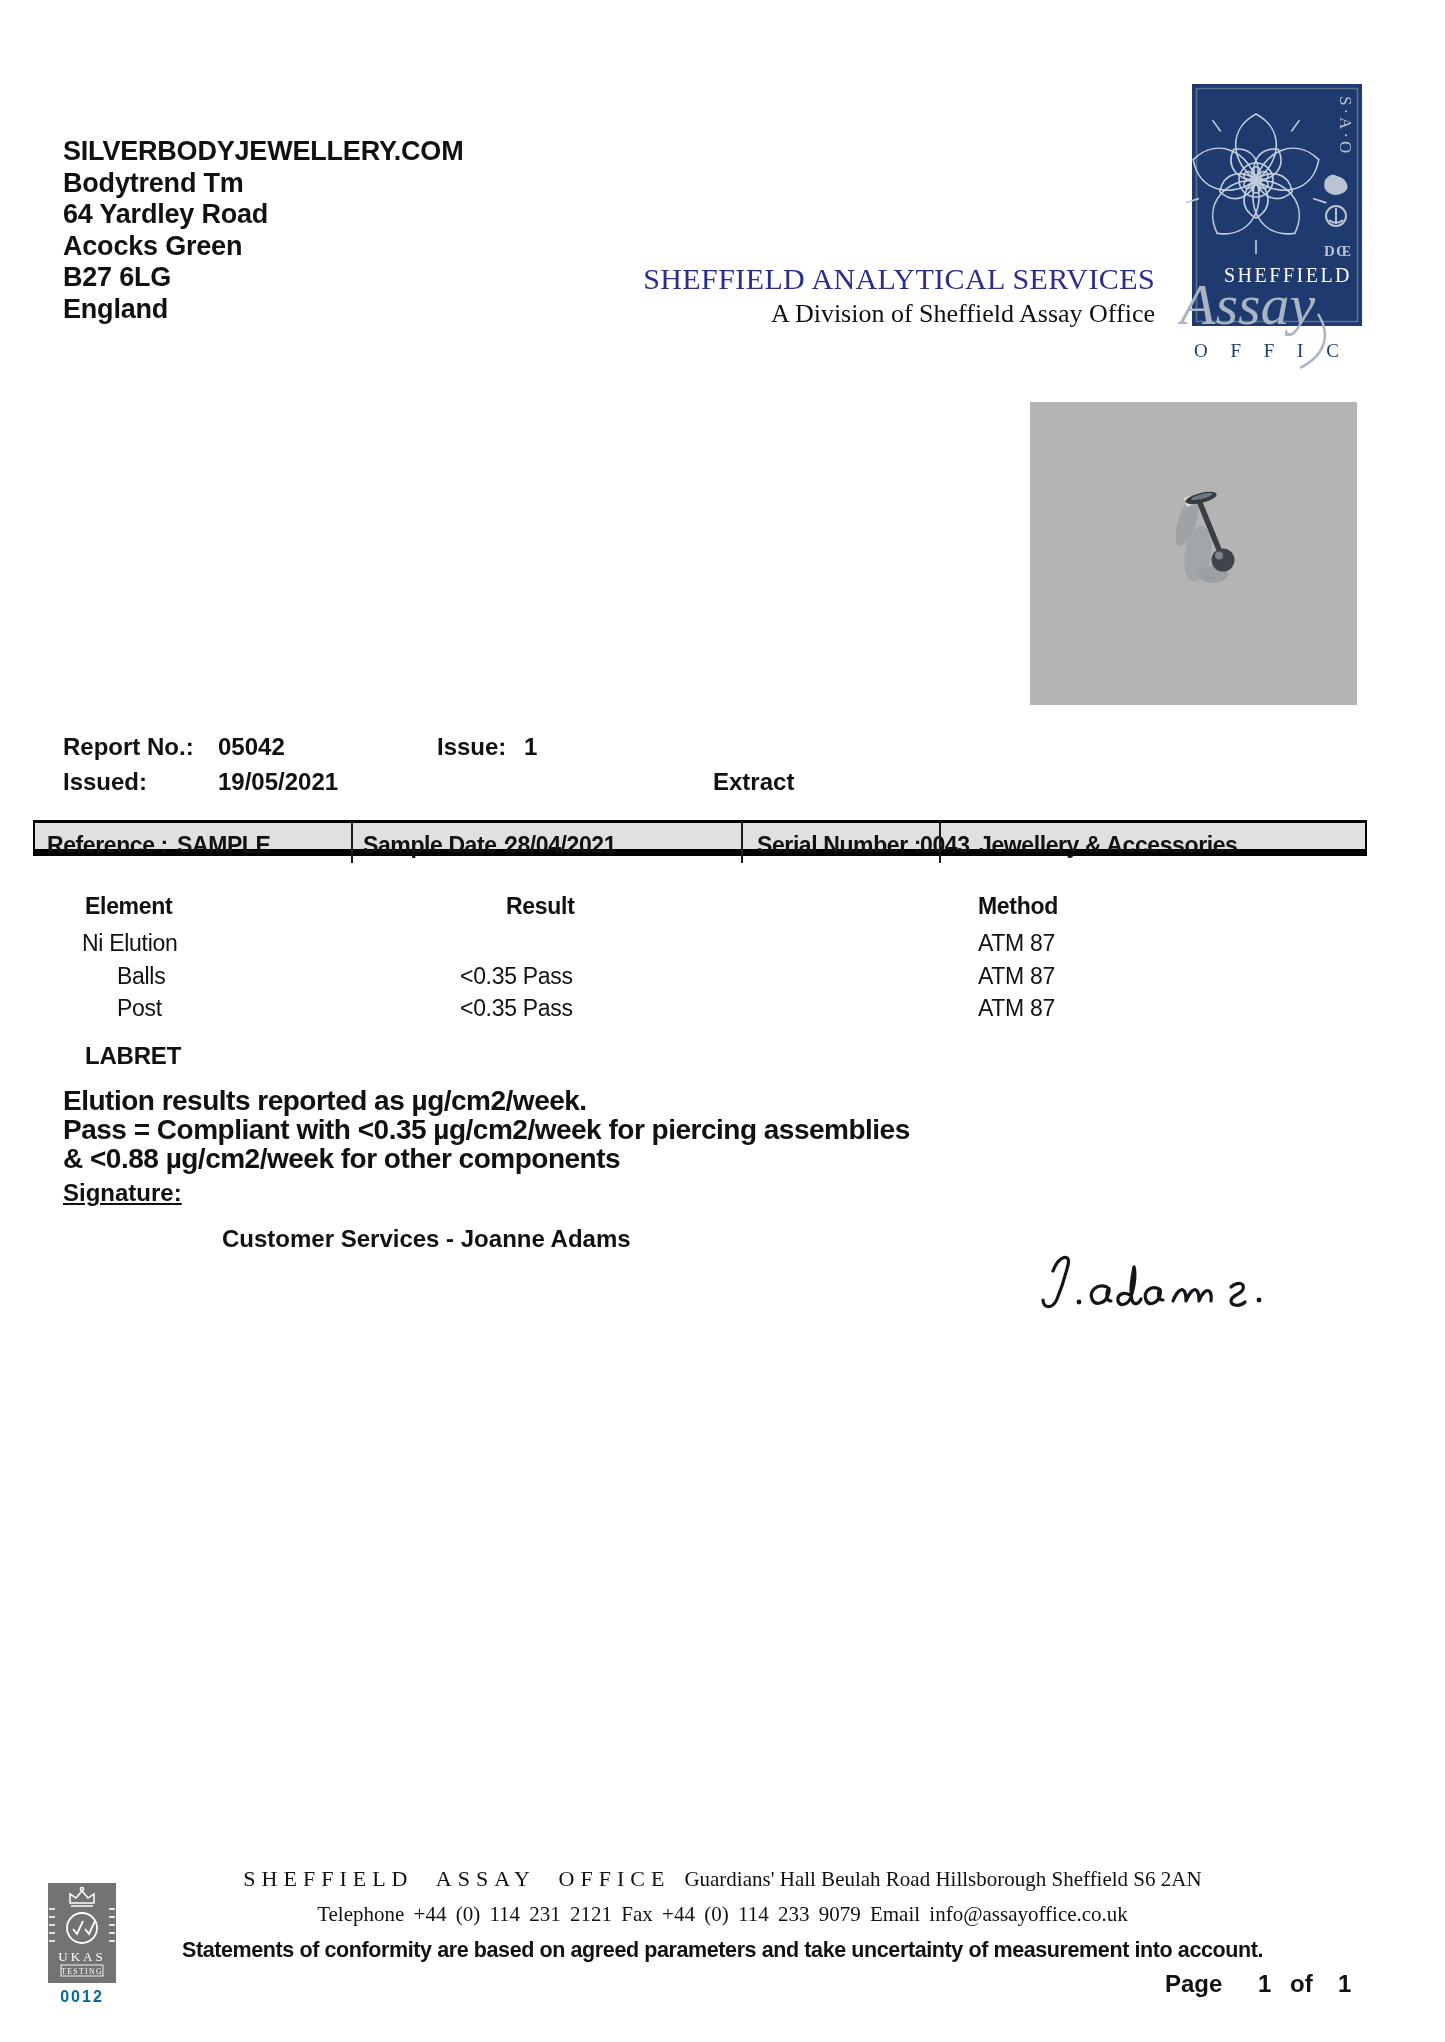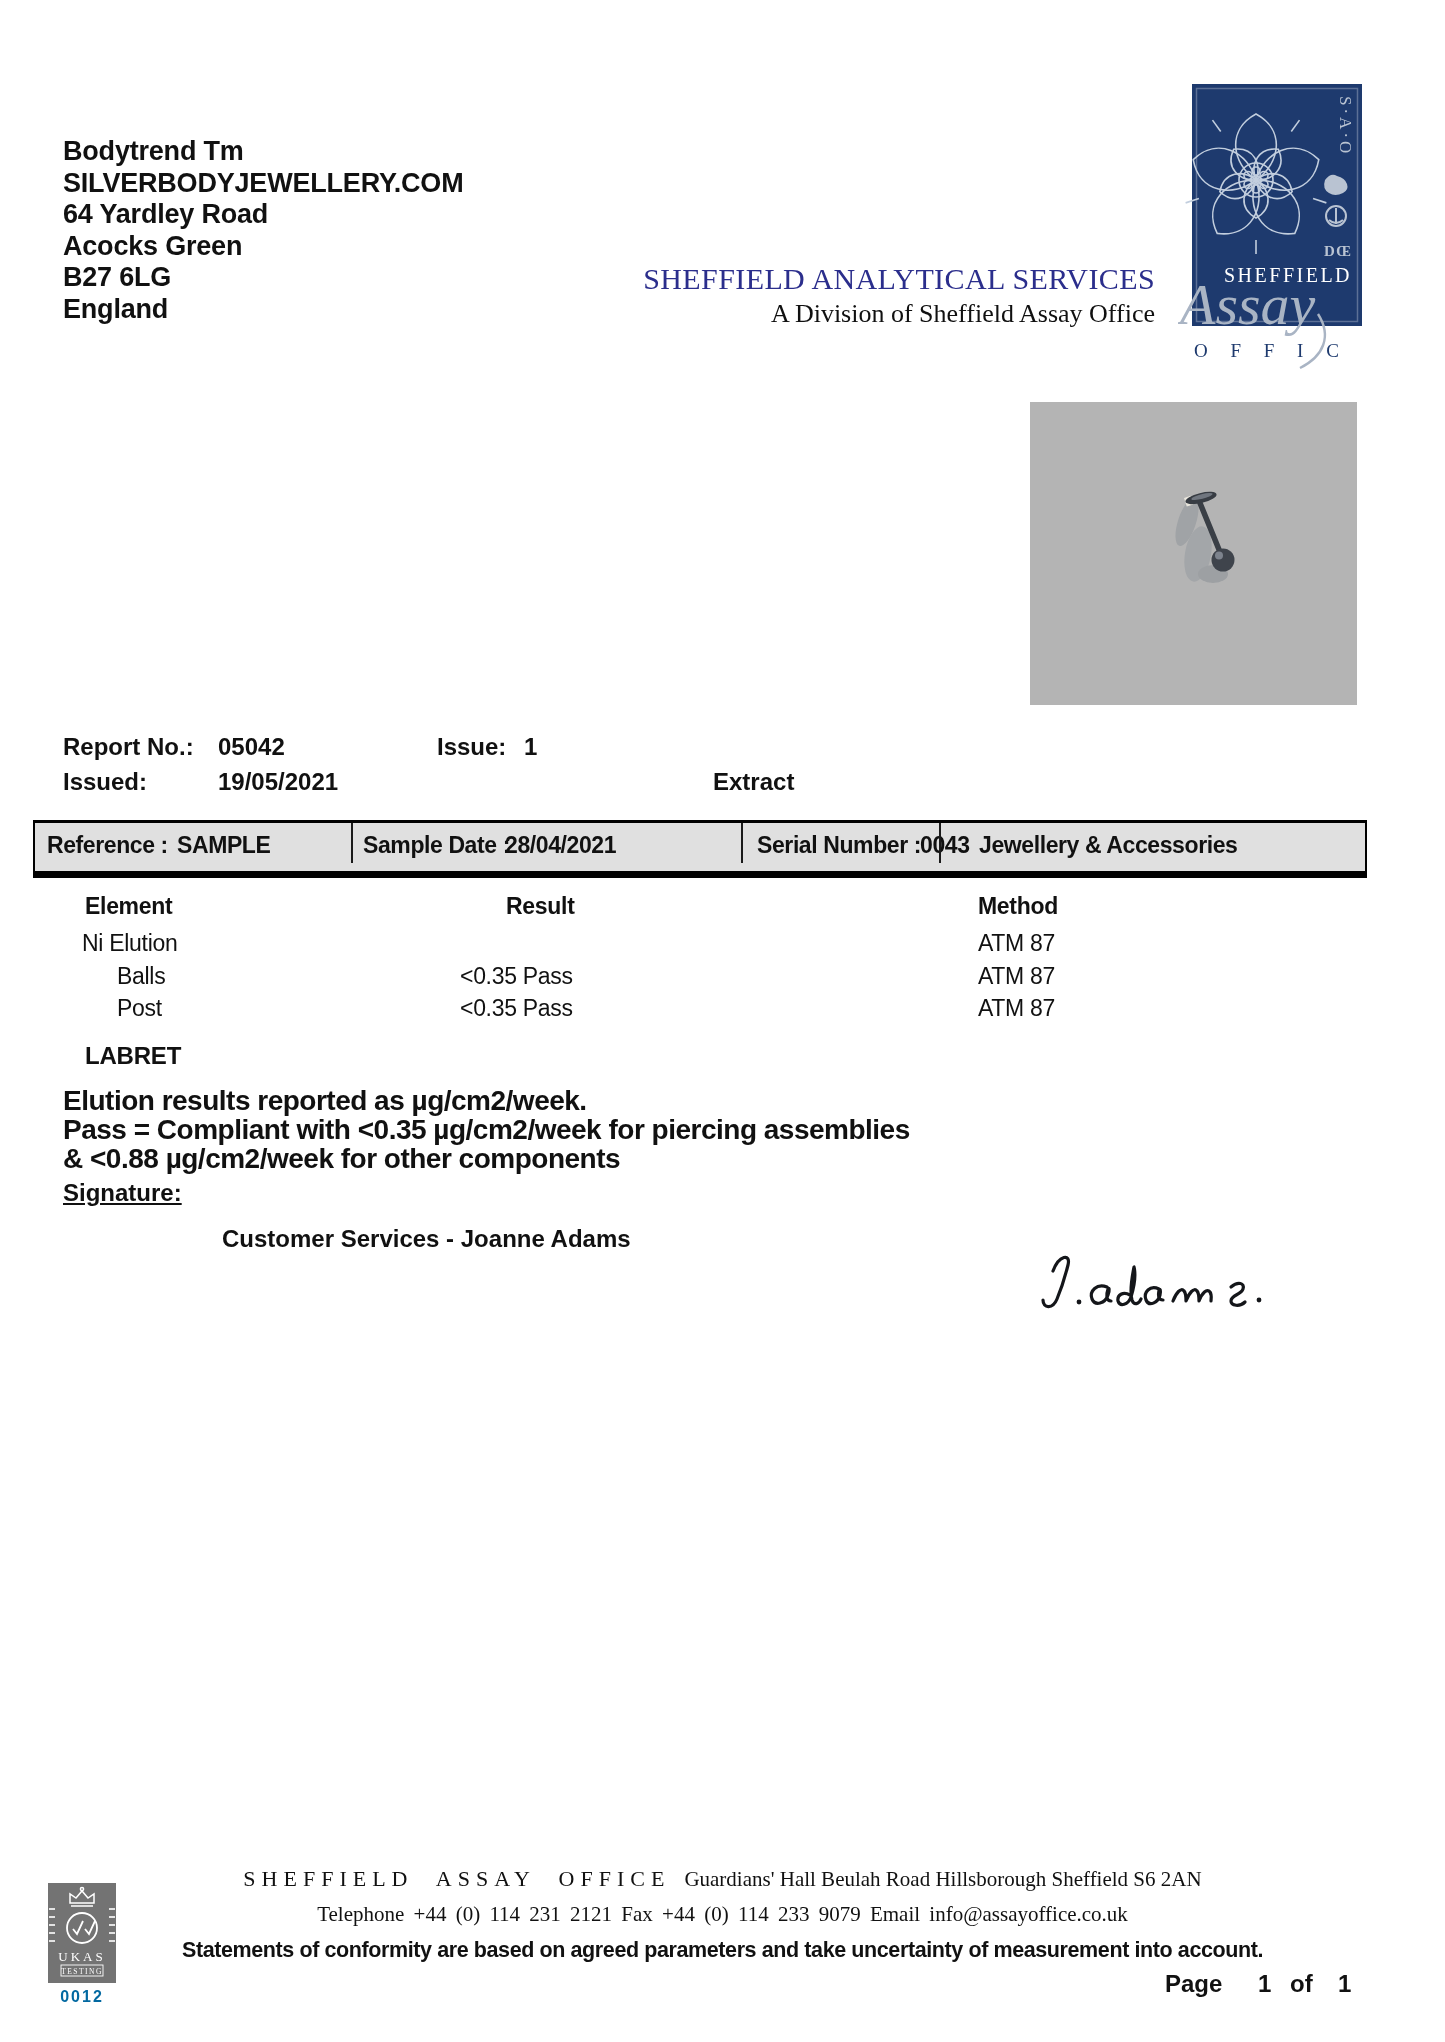--- a/index.html
+++ b/index.html
@@ -17,21 +17,21 @@
   
   .division { left:560px; top:262px; width:595px; text-align:right; font-family:"Liberation Serif", serif; }
   .division .title { font-size:30px; color:#2b2e8c; letter-spacing:0.4px; }
   .division .subtitle { font-size:26px; color:#101010; margin-top:3px; }
 
   
   .meta { font-weight:bold; font-size:24px; white-space:nowrap; }
 
   
   .refbar {
-    left:33px; top:820px; width:1334px; height:58px;
+    left:33px; top:820px; width:1334px; height:36px;
     background:#e0e0e0;
     border-top:3px solid #000; border-bottom:7px solid #000;
     border-left:2px solid #000; border-right:2px solid #000;
   }
   .refbar .cellText {
     position:absolute; top:9px; font-weight:bold; font-size:23px;
     letter-spacing:-0.4px; white-space:nowrap;
   }
   .refbar .divider { position:absolute; top:0; width:2px; height:40px; background:#1a1a1a; }
 
@@ -59,22 +59,22 @@
   .pagenum { font-weight:bold; font-size:24px; white-space:nowrap; }
 
   .photo { left:1030px; top:402px; width:327px; height:303px; background:#b4b4b4; }
 </style>
 </head>
 <body>
 
 <div class="page">
 
   <div class="abs customer">
+    <div>SILVERBODYJEWELLERY.COM</div>
     <div>Bodytrend Tm</div>
-    <div>SILVERBODYJEWELLERY.COM</div>
     <div>64 Yardley Road</div>
     <div>Acocks Green</div>
     <div>B27 6LG</div>
     <div>England</div>
   </div>
 
   <div class="abs division">
     <div class="title">SHEFFIELD ANALYTICAL SERVICES</div>
     <div class="subtitle">A Division of Sheffield Assay Office</div>
   </div>

